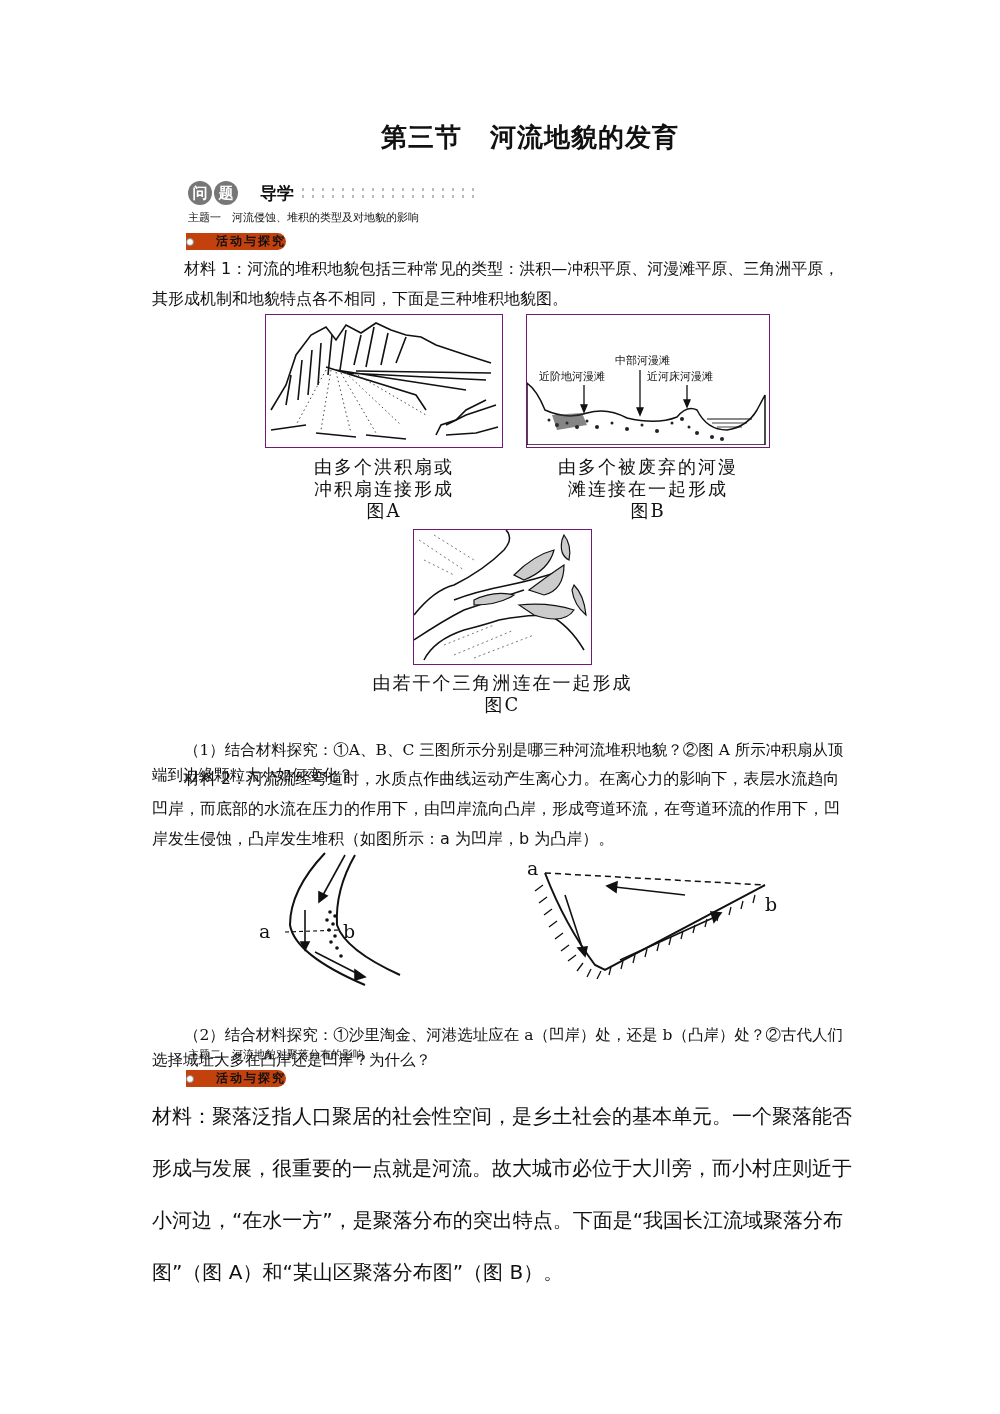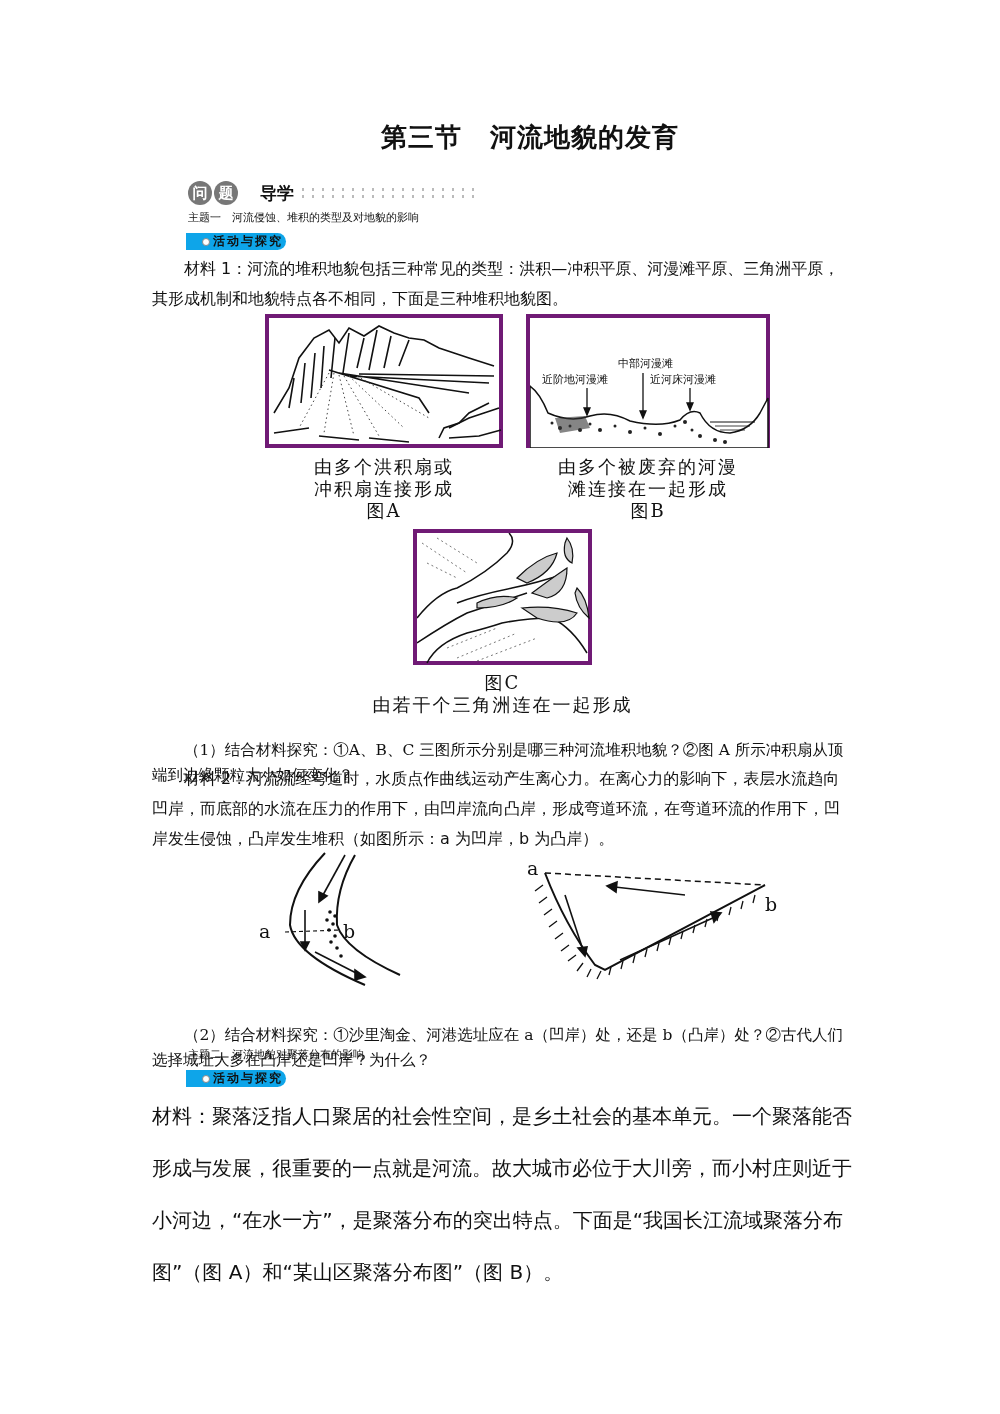--- a/index.html
+++ b/index.html
@@ -11,28 +11,28 @@
   .title .gap { display:inline-block; width:28px; }
   .guide { left:188px; top:178px; height:30px; display:flex; align-items:center; }
   .guide .circ { width:24px; height:24px; border-radius:50%; background:#777; color:#fff; font-size:15px;
                  display:flex; align-items:center; justify-content:center; margin-right:2px;
                  font-family:"DejaVu Sans", sans-serif; font-weight:bold; }
   .guide .gt { font-size:17px; font-weight:bold; font-family:"DejaVu Sans", sans-serif; margin-left:20px; }
   .guide .dots { width:180px; height:14px; margin-left:4px;
                  background-image:radial-gradient(circle, #bbb 1.2px, transparent 1.5px);
                  background-size:10px 7px; }
   .topic { font-size:11px; font-family:"DejaVu Serif", serif; }
-  .badge { height:17px; width:100px; border-radius:0 9px 9px 0; background:#0ea5e9; font-size:12px; font-weight:bold;
-           display:flex; align-items:center; padding-left:16px; box-sizing:border-box;
-           font-family:"DejaVu Sans", sans-serif; letter-spacing:2px; }
+  .badge { height:17px; width:100px; border-radius:0 9px 9px 0; background:#c2410c; font-size:12px; font-weight:bold;
+           display:flex; align-items:center; padding-left:0; box-sizing:border-box;
+           font-family:"DejaVu Sans", sans-serif; letter-spacing:2px;justify-content:space-between; }
   .badge .dot { width:6px; height:6px; border-radius:50%; background:#fff; border:1px solid #888; margin-right:3px; }
   .para { left:152px; width:700px; font-size:16px; line-height:30px; font-family:"DejaVu Sans", sans-serif; }
   .para.serif { font-family:"DejaVu Serif", serif; line-height:25px;margin-top:23px; }
   .indent { text-indent:32px; }
-  .figbox { border:4px solid #701a75; background:#fff; box-sizing:border-box; }
+  .figbox { border:1px solid #701a75; background:#fff; box-sizing:border-box; }
   .cap { text-align:center; font-size:18px; line-height:22px; font-family:"DejaVu Serif", serif; letter-spacing:2px; }
   .figlbl { position:absolute; font-size:11px; font-family:"DejaVu Serif", serif; }
   .lastpara { left:152px; width:705px; font-size:20px; font-family:"DejaVu Sans", sans-serif; line-height:52px; }
 </style>
 </head>
 <body>
 
 <div class="abs title">
   <span>第三节</span><span class="gap"></span><span>河流地貌的发育</span>
 </div>
@@ -130,22 +130,22 @@
       <path d="M105 75 Q135 72 160 80 Q150 95 120 85 Z"></path>
       <path d="M150 5 Q158 15 155 30 Q145 25 148 10 Z"></path>
       <path d="M160 55 Q170 65 172 85 Q160 75 158 60 Z"></path>
     </g>
     <g stroke="#555" stroke-width="0.8" stroke-dasharray="2 3">
       <path d="M5 10 L50 40 M10 30 L40 45 M20 5 L60 30 M30 115 L80 95 M40 125 L100 100 M60 128 L120 105"></path>
     </g>
   </svg>
 </div>
 <div class="abs cap" style="left:330px; top:672px; width:345px;">
+  <div>由若干个三角洲连在一起形成</div>
   <div>图C</div>
-  <div>由若干个三角洲连在一起形成</div>
 </div>
 
 <div class="abs para serif indent" style="top:715px; font-size:15.5px;">（1）结合材料探究：①A、B、C 三图所示分别是哪三种河流堆积地貌？②图 A 所示冲积扇从顶端到边缘颗粒大小如何变化？</div>
 
 <div class="abs para indent" style="top:764px;">材料 2：河流流经弯道时，水质点作曲线运动产生离心力。在离心力的影响下，表层水流趋向凹岸，而底部的水流在压力的作用下，由凹岸流向凸岸，形成弯道环流，在弯道环流的作用下，凹岸发生侵蚀，凸岸发生堆积（如图所示：a 为凹岸，b 为凸岸）。</div>
 
 <div class="abs" style="left:255px; top:850px; width:150px; height:140px;">
   <svg width="150" height="140" viewBox="0 0 150 140">
     <g fill="none" stroke="#111" stroke-width="2">
       <path d="M70 3 Q35 40 35 75 Q40 105 110 135"></path>

